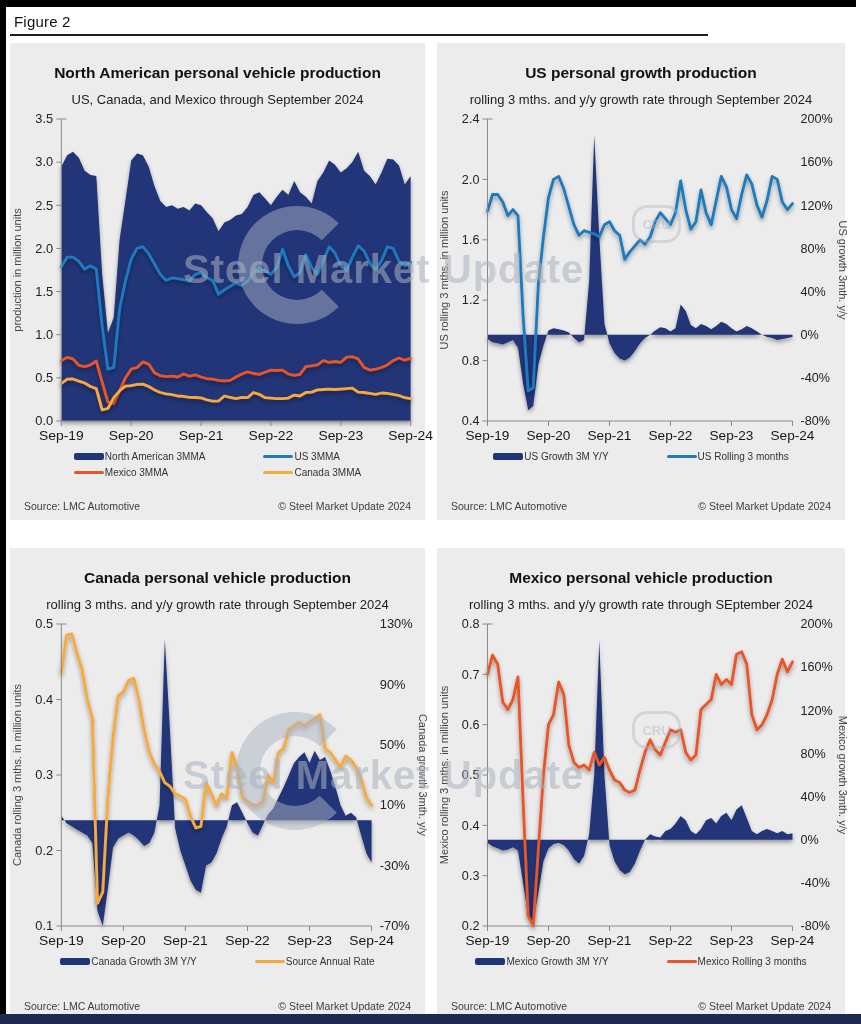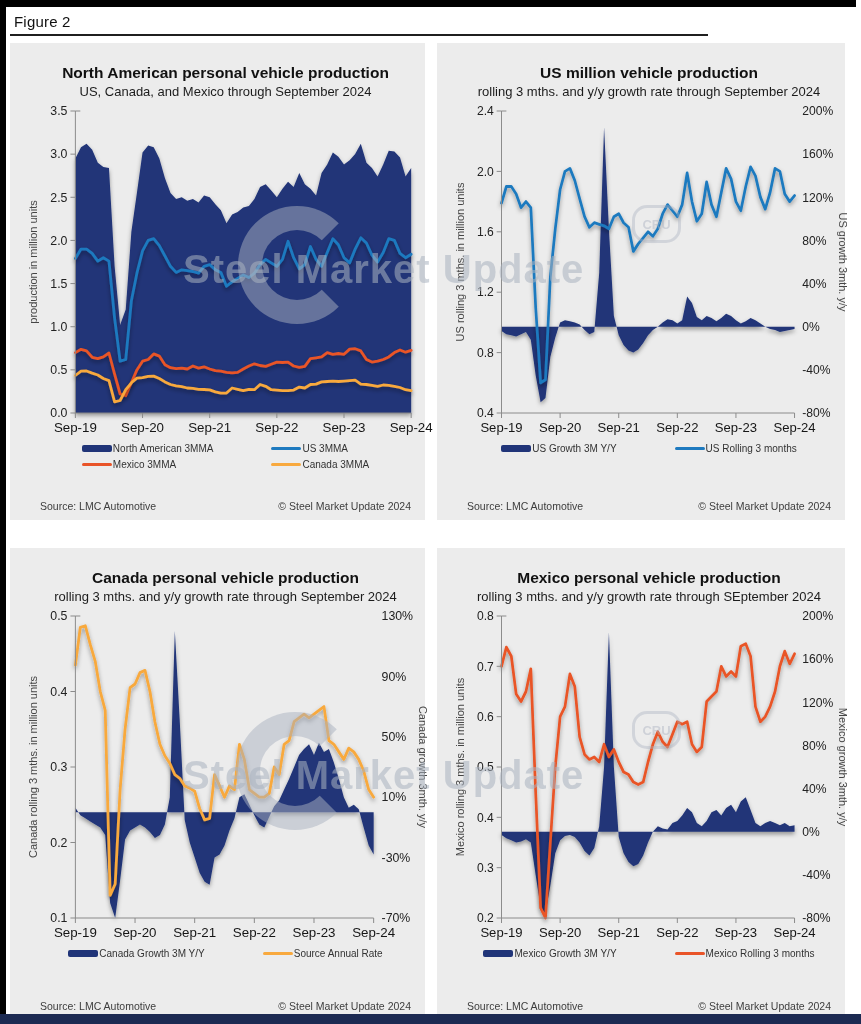--- a/index.html
+++ b/index.html
@@ -4,23 +4,23 @@
 <style>
   html,body{margin:0;padding:0;}
   body{width:861px;height:1024px;background:#ffffff;font-family:"Liberation Sans",sans-serif;position:relative;overflow:hidden;}
   .top-border{position:absolute;left:0;top:0;width:856px;height:7px;background:#000;}
   .left-border{position:absolute;left:0;top:0;width:6px;height:1014px;background:#000;}
   .bottom-bar{position:absolute;left:0;bottom:0;width:861px;height:10px;background:#1c2a52;}
   .content{position:absolute;left:10px;top:7px;width:698px;}
   .fig-header{font-size:15px;color:#111;padding:6px 0 0 4px;letter-spacing:.2px;}
   .rule{border-bottom:2px solid #1f1f1f;margin-top:4px;}
   .grid{margin-top:7px;display:grid;grid-template-columns:415px 408px;grid-template-rows:477px 472px;column-gap:12px;row-gap:28px;}
-  .panel{background:#ececec;display:flex;flex-direction:column;padding:20px 0 8px 16px;box-sizing:border-box;}
+  .panel{background:#ececec;display:flex;flex-direction:column;padding:20px 0 8px 0;box-sizing:border-box;}
   .chart-title{font-size:15.5px;font-weight:bold;color:#111;text-align:center;line-height:1.25;}
-  .chart-subtitle{font-size:13px;color:#1c1c1c;text-align:center;margin-top:2px;}
+  .chart-subtitle{font-size:13px;color:#1c1c1c;text-align:center;margin-top:10px;}
   svg.chart{width:100%;height:338px;margin-top:4px;overflow:visible;display:block;}
   .legend{display:grid;justify-content:center;align-items:center;column-gap:58px;row-gap:5px;margin-top:2px;}
   .legend.two-col{grid-template-columns:max-content max-content;}
   .legend-item{display:flex;align-items:center;gap:1px;}
   .swatch{width:30px;height:7px;border-radius:2px;display:inline-block;}
   .swatch.line{height:3px;}
   .legend-label{font-size:10px;color:#333;}
   .panel-footer{margin-top:auto;display:flex;justify-content:space-between;padding:0 14px;font-size:10.5px;color:#3d3d3d;}
   .watermark{position:absolute;pointer-events:none;z-index:5;}
   .wm-ring{width:118px;height:118px;border-radius:50%;border:24px solid rgba(170,178,192,0.5);border-right-color:transparent;box-sizing:border-box;}
@@ -105,21 +105,21 @@
             <span class="legend-label">Canada 3MMA</span>
           </div>
       </div>
       <div class="panel-footer">
         <span>Source: LMC Automotive</span>
         <span>© Steel Market Update 2024</span>
       </div>
     </div>
 
     <div class="panel">
-      <div class="chart-title">US million vehicle production</div>
+      <div class="chart-title">US personal growth production</div>
       <div class="chart-subtitle">rolling 3 mths. and y/y growth rate through September 2024</div>
       <svg class="chart" preserveAspectRatio="none" viewBox="0 0 404 338">
           <defs>
             <filter id="ds1" x="-20%" y="-20%" width="140%" height="150%">
               <feDropShadow dx="0" dy="2.5" stdDeviation="2.2" flood-color="#000000" flood-opacity="0.38"></feDropShadow>
             </filter>
           </defs>
           <path d="M50.0,223.7 L50.0,228.0 L55.0,231.3 L60.1,232.3 L65.1,233.4 L70.1,231.3 L75.2,229.1 L80.2,236.7 L85.2,272.3 L90.3,299.2 L95.3,294.9 L100.3,253.9 L105.4,234.5 L110.4,219.4 L115.4,217.2 L120.5,218.3 L125.5,219.4 L130.5,221.6 L135.6,226.9 L140.6,231.3 L145.6,229.1 L150.7,169.8 L155.7,24.2 L160.7,126.6 L165.8,212.9 L170.8,232.3 L175.8,242.1 L180.9,247.4 L185.9,249.6 L190.9,246.4 L196.0,239.9 L201.0,232.3 L206.0,226.9 L211.1,223.7 L216.1,219.4 L221.1,216.2 L226.2,217.2 L231.2,220.5 L236.2,217.2 L241.3,193.5 L246.3,200.0 L251.3,214.0 L256.4,217.2 L261.4,212.9 L266.4,215.1 L271.5,218.3 L276.5,215.1 L281.5,210.8 L286.6,212.9 L291.6,217.2 L296.6,220.5 L301.7,218.3 L306.7,215.1 L311.7,217.2 L316.8,220.5 L321.8,223.7 L326.8,225.9 L331.9,226.9 L336.9,229.1 L341.9,228.0 L347.0,226.9 L352.0,225.9 L352.0,223.7 Z" fill="#203478" filter="url(#ds1)"></path>
           <polyline points="50.0,100.1 55.0,83.5 60.1,83.5 65.1,91.0 70.1,104.6 75.2,98.6 80.2,104.6 85.2,204.3 90.3,279.8 95.3,276.8 100.3,174.1 105.4,125.8 110.4,86.5 115.4,68.4 120.5,65.4 125.5,77.5 130.5,95.6 135.6,113.7 140.6,124.3 145.6,119.7 150.7,121.3 155.7,122.8 160.7,125.8 165.8,113.7 170.8,110.7 175.8,119.7 180.9,124.3 185.9,148.4 190.9,140.9 196.0,134.8 201.0,128.8 206.0,133.3 211.1,125.8 216.1,110.7 221.1,101.6 226.2,107.7 231.2,113.7 236.2,101.6 241.3,69.9 246.3,98.6 251.3,118.2 256.4,110.7 261.4,79.0 266.4,101.6 271.5,113.7 276.5,89.5 281.5,65.4 286.6,75.9 291.6,98.6 296.6,107.7 301.7,83.5 306.7,63.9 311.7,72.9 316.8,94.1 321.8,106.1 326.8,89.5 331.9,65.4 336.9,68.4 341.9,91.0 347.0,98.6 352.0,92.6" fill="none" stroke="#1e7abf" stroke-width="2.8" stroke-linejoin="round" stroke-linecap="round" filter="url(#ds1)"></polyline>
           <g stroke="#8a8a8a" stroke-width="1">

